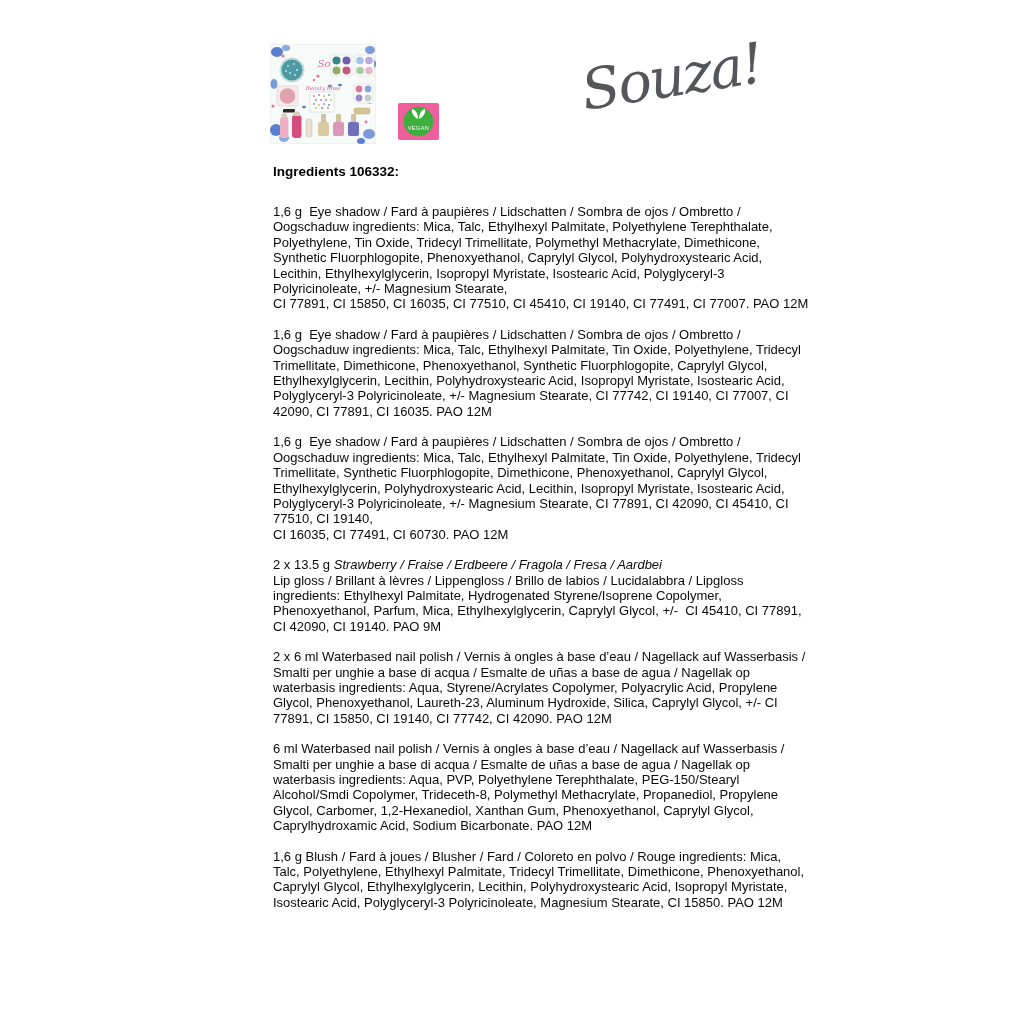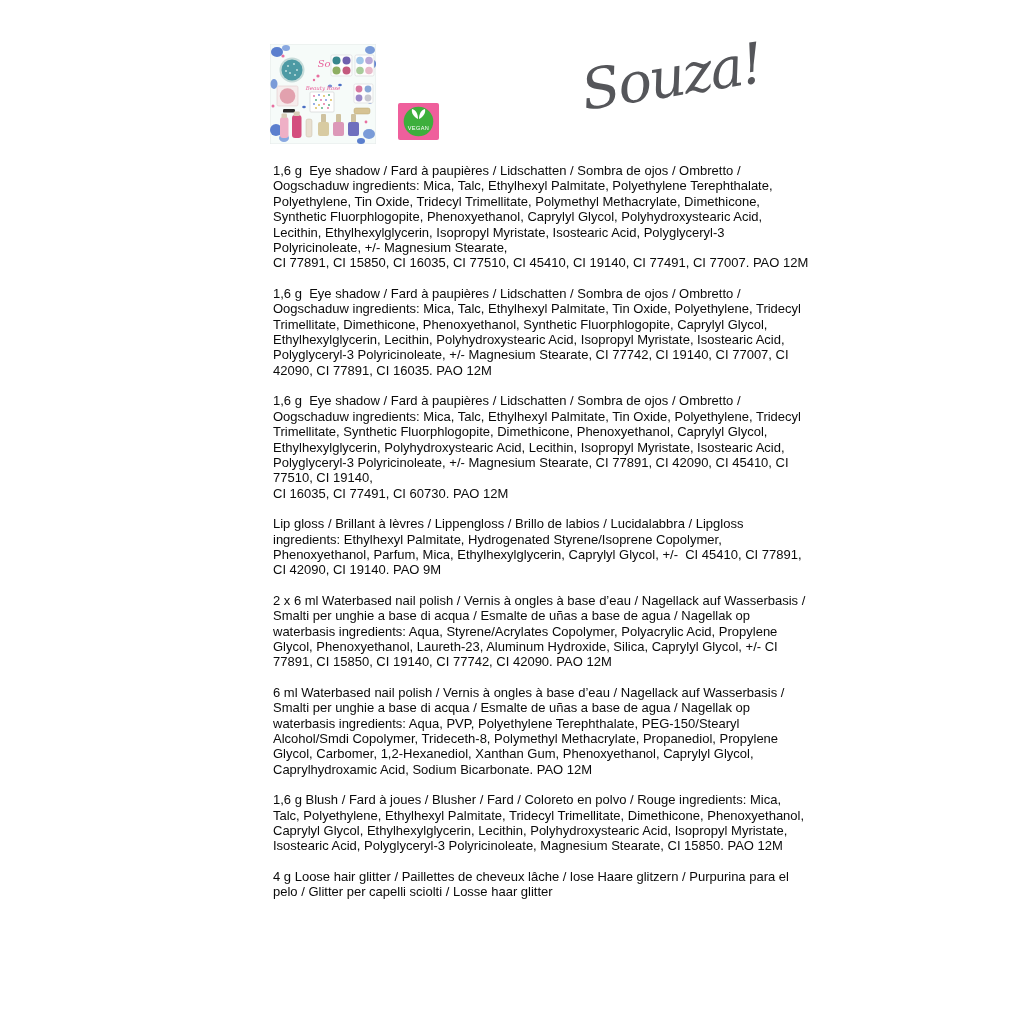--- a/index.html
+++ b/index.html
@@ -168,20 +168,21 @@
         <path d="M20 16 C16 14 13 10 14 6 C18 7 20 11 20 16 Z"></path>
         <path d="M21 16 C25 14 28 10 27 6 C23 7 21 11 21 16 Z"></path>
       </g>
       <text x="20.5" y="26.5" font-size="5.6" fill="#ffffff" text-anchor="middle" font-family="Liberation Sans, sans-serif" letter-spacing="0.4">VEGAN</text>
     </svg>
   </div>
 
   <div class="brand-logo">Souza!</div>
 
   <div class="content">
+    <h1 class="doc-title">Ingredients 106332:</h1>
 
     <p class="para pre">1,6 g  Eye shadow / Fard à paupières / Lidschatten / Sombra de ojos / Ombretto /
 Oogschaduw ingredients: Mica, Talc, Ethylhexyl Palmitate, Polyethylene Terephthalate,
 Polyethylene, Tin Oxide, Tridecyl Trimellitate, Polymethyl Methacrylate, Dimethicone,
 Synthetic Fluorphlogopite, Phenoxyethanol, Caprylyl Glycol, Polyhydroxystearic Acid,
 Lecithin, Ethylhexylglycerin, Isopropyl Myristate, Isostearic Acid, Polyglyceryl-3
 Polyricinoleate, +/- Magnesium Stearate,
 CI 77891, CI 15850, CI 16035, CI 77510, CI 45410, CI 19140, CI 77491, CI 77007. PAO 12M</p>
 
     <p class="para pre">1,6 g  Eye shadow / Fard à paupières / Lidschatten / Sombra de ojos / Ombretto /
@@ -193,20 +194,21 @@
 
     <p class="para pre">1,6 g  Eye shadow / Fard à paupières / Lidschatten / Sombra de ojos / Ombretto /
 Oogschaduw ingredients: Mica, Talc, Ethylhexyl Palmitate, Tin Oxide, Polyethylene, Tridecyl
 Trimellitate, Synthetic Fluorphlogopite, Dimethicone, Phenoxyethanol, Caprylyl Glycol,
 Ethylhexylglycerin, Polyhydroxystearic Acid, Lecithin, Isopropyl Myristate, Isostearic Acid,
 Polyglyceryl-3 Polyricinoleate, +/- Magnesium Stearate, CI 77891, CI 42090, CI 45410, CI
 77510, CI 19140,
 CI 16035, CI 77491, CI 60730. PAO 12M</p>
 
     <p class="para">
+        <span class="l1"><span>2 x 13.5 g </span><em>Strawberry / Fraise / Erdbeere / Fragola / Fresa / Aardbei</em></span>
         <span class="pre block">Lip gloss / Brillant à lèvres / Lippengloss / Brillo de labios / Lucidalabbra / Lipgloss
 ingredients: Ethylhexyl Palmitate, Hydrogenated Styrene/Isoprene Copolymer,
 Phenoxyethanol, Parfum, Mica, Ethylhexylglycerin, Caprylyl Glycol, +/-  CI 45410, CI 77891,
 CI 42090, CI 19140. PAO 9M</span>
       </p>
 
     <p class="para pre">2 x 6 ml Waterbased nail polish / Vernis à ongles à base d’eau / Nagellack auf Wasserbasis /
 Smalti per unghie a base di acqua / Esmalte de uñas a base de agua / Nagellak op
 waterbasis ingredients: Aqua, Styrene/Acrylates Copolymer, Polyacrylic Acid, Propylene
 Glycol, Phenoxyethanol, Laureth-23, Aluminum Hydroxide, Silica, Caprylyl Glycol, +/- CI
@@ -217,17 +219,15 @@
 waterbasis ingredients: Aqua, PVP, Polyethylene Terephthalate, PEG-150/Stearyl
 Alcohol/Smdi Copolymer, Trideceth-8, Polymethyl Methacrylate, Propanediol, Propylene
 Glycol, Carbomer, 1,2-Hexanediol, Xanthan Gum, Phenoxyethanol, Caprylyl Glycol,
 Caprylhydroxamic Acid, Sodium Bicarbonate. PAO 12M</p>
 
     <p class="para pre">1,6 g Blush / Fard à joues / Blusher / Fard / Coloreto en polvo / Rouge ingredients: Mica,
 Talc, Polyethylene, Ethylhexyl Palmitate, Tridecyl Trimellitate, Dimethicone, Phenoxyethanol,
 Caprylyl Glycol, Ethylhexylglycerin, Lecithin, Polyhydroxystearic Acid, Isopropyl Myristate,
 Isostearic Acid, Polyglyceryl-3 Polyricinoleate, Magnesium Stearate, CI 15850. PAO 12M</p>
 
-    <p class="para pre">4 g Loose hair glitter / Paillettes de cheveux lâche / lose Haare glitzern / Purpurina para el
-pelo / Glitter per capelli sciolti / Losse haar glitter</p>
   </div>
 
 </div>
 
 </body></html>

